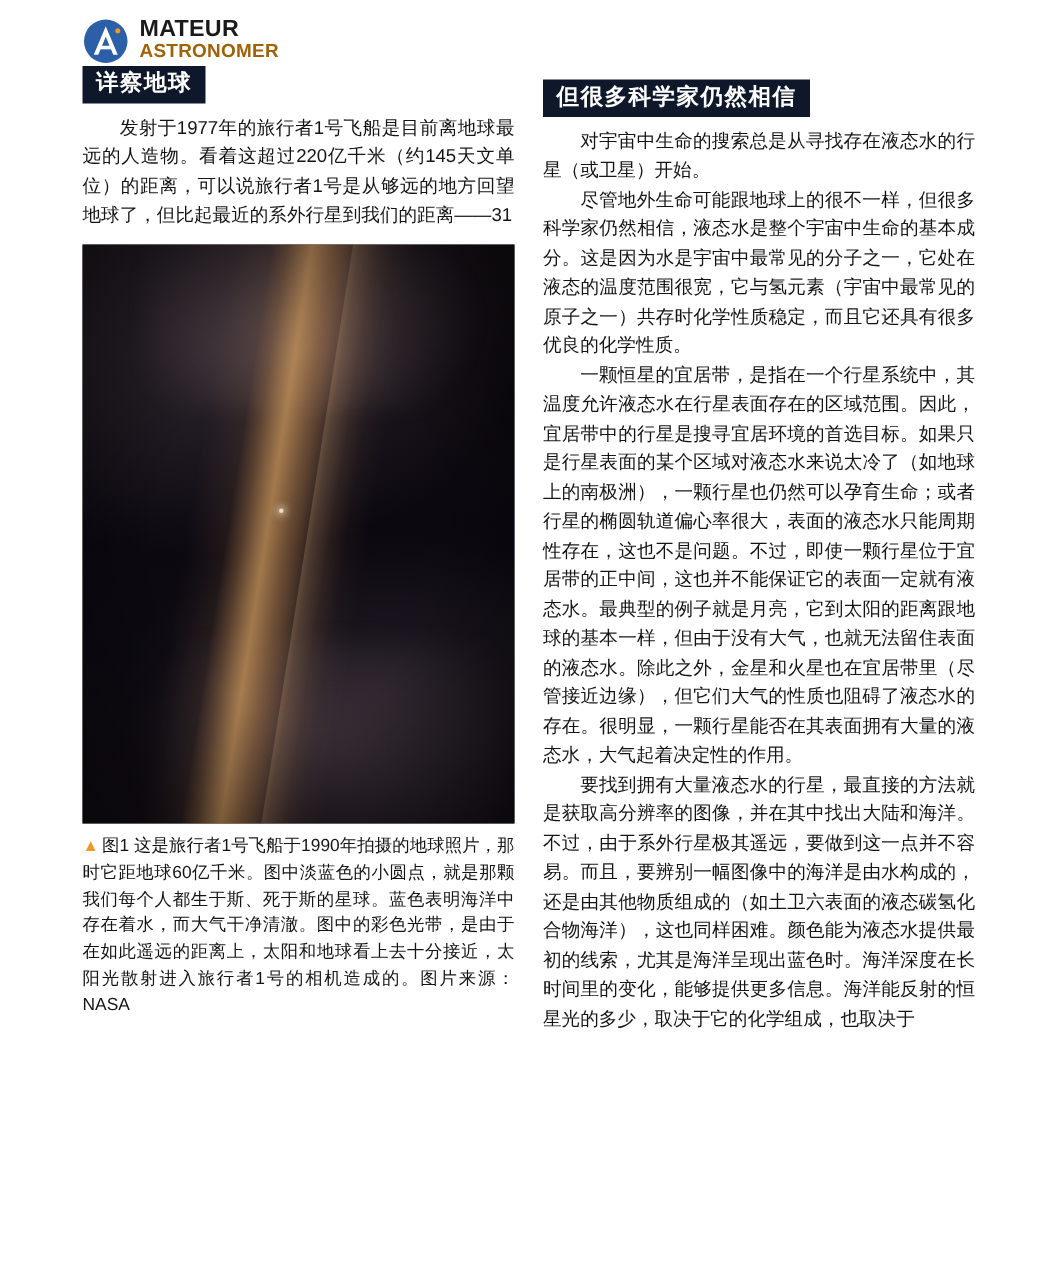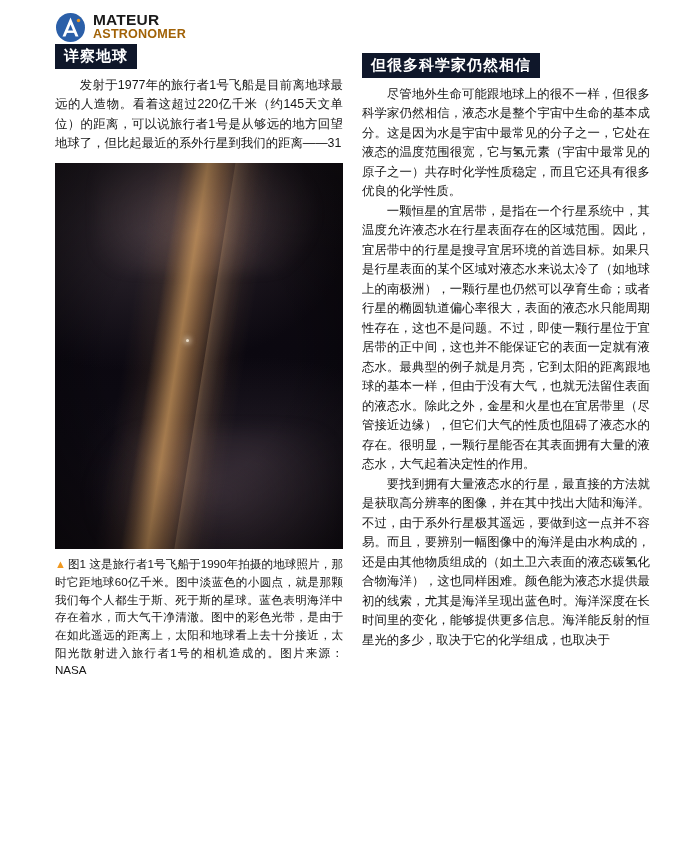--- a/index.html
+++ b/index.html
@@ -233,18 +233,19 @@
       <div class="caption">
         <span class="tri">▲</span><span>图1 这是旅行者1号飞船于1990年拍摄的地球照片，那时它距地球60亿千米。图中淡蓝色的小圆点，就是那颗我们每个人都生于斯、死于斯的星球。蓝色表明海洋中存在着水，而大气干净清澈。图中的彩色光带，是由于在如此遥远的距离上，太阳和地球看上去十分接近，太阳光散射进入旅行者1号的相机造成的。图片来源：NASA</span>
       </div>
     </div>
   </div>
 
   <div class="col col-right">
 
     <div class="section-head second">但很多科学家仍然相信</div>
 
+    <p class="body">对宇宙中生命的搜索总是从寻找存在液态水的行星（或卫星）开始。</p>
     <p class="body">尽管地外生命可能跟地球上的很不一样，但很多科学家仍然相信，液态水是整个宇宙中生命的基本成分。这是因为水是宇宙中最常见的分子之一，它处在液态的温度范围很宽，它与氢元素（宇宙中最常见的原子之一）共存时化学性质稳定，而且它还具有很多优良的化学性质。</p>
     <p class="body">一颗恒星的宜居带，是指在一个行星系统中，其温度允许液态水在行星表面存在的区域范围。因此，宜居带中的行星是搜寻宜居环境的首选目标。如果只是行星表面的某个区域对液态水来说太冷了（如地球上的南极洲），一颗行星也仍然可以孕育生命；或者行星的椭圆轨道偏心率很大，表面的液态水只能周期性存在，这也不是问题。不过，即使一颗行星位于宜居带的正中间，这也并不能保证它的表面一定就有液态水。最典型的例子就是月亮，它到太阳的距离跟地球的基本一样，但由于没有大气，也就无法留住表面的液态水。除此之外，金星和火星也在宜居带里（尽管接近边缘），但它们大气的性质也阻碍了液态水的存在。很明显，一颗行星能否在其表面拥有大量的液态水，大气起着决定性的作用。</p>
     <p class="body">要找到拥有大量液态水的行星，最直接的方法就是获取高分辨率的图像，并在其中找出大陆和海洋。不过，由于系外行星极其遥远，要做到这一点并不容易。而且，要辨别一幅图像中的海洋是由水构成的，还是由其他物质组成的（如土卫六表面的液态碳氢化合物海洋），这也同样困难。颜色能为液态水提供最初的线索，尤其是海洋呈现出蓝色时。海洋深度在长时间里的变化，能够提供更多信息。海洋能反射的恒星光的多少，取决于它的化学组成，也取决于</p>
   </div>
 
 </div>
 
 </body></html>

